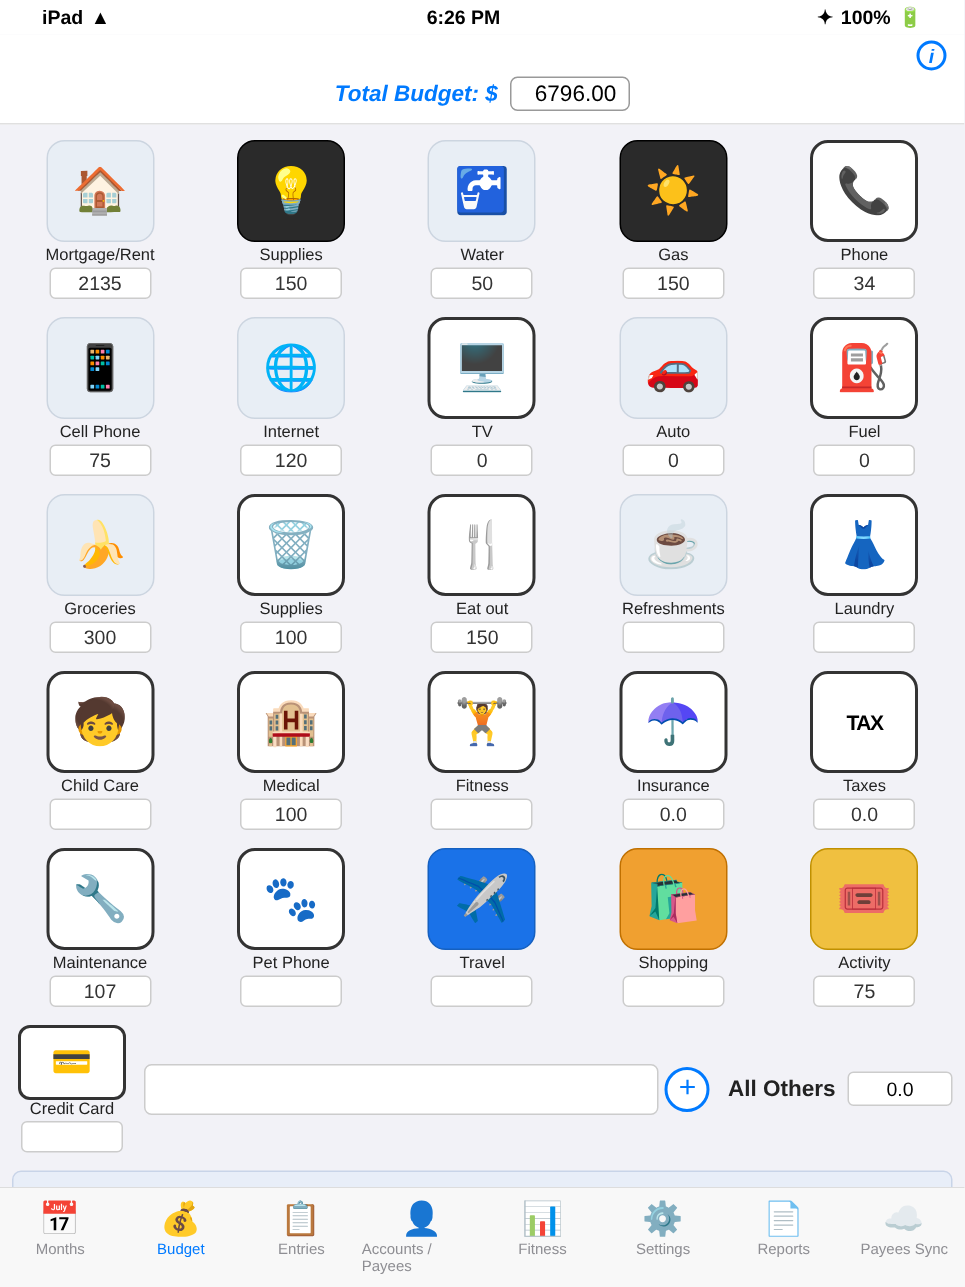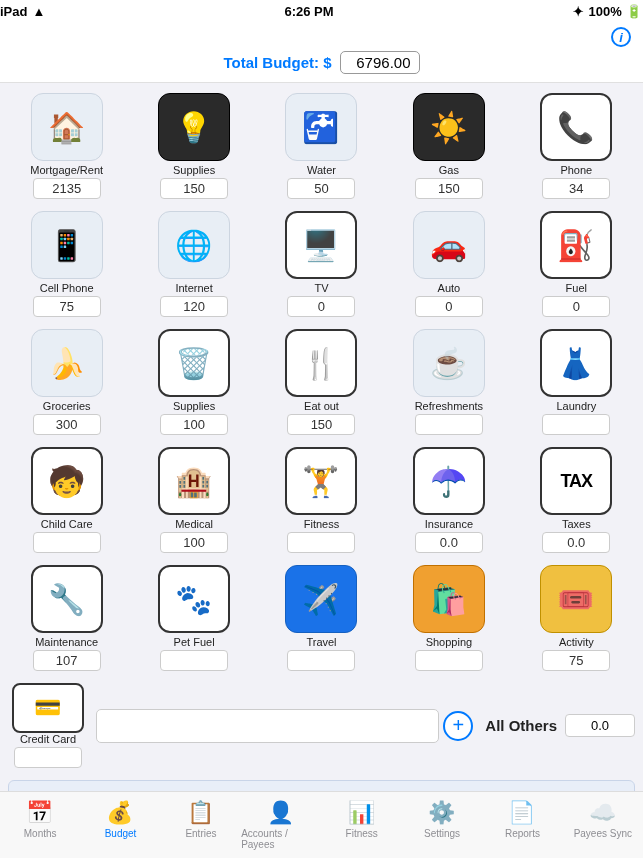--- a/index.html
+++ b/index.html
@@ -10,21 +10,21 @@
       min-height: 858px;
       overflow-x: hidden;
       font-size: 13px;
     }
 
     
     .status-bar {
       display: flex;
       justify-content: space-between;
       align-items: center;
-      padding: 4px 0;
+      padding: 4px 28px;
       background: white;
       font-size: 13px;
       font-weight: 600;
     }
     .status-left { display: flex; align-items: center; gap: 5px; }
     .status-right { display: flex; align-items: center; gap: 5px; }
 
     
     .header {
       background: white;
@@ -41,20 +41,21 @@
       display: flex;
       align-items: center;
       justify-content: center;
       gap: 8px;
       margin-top: 4px;
     }
     .header-budget-label {
       font-weight: 700;
       color: #007aff;
       font-size: 15px;
+      font-style: italic;
     }
     .header-budget-value {
       border: 1.5px solid #999;
       border-radius: 5px;
       padding: 2px 8px;
       font-size: 15px;
       min-width: 80px;
       text-align: right;
     }
 
@@ -414,37 +415,37 @@
       </div>
       <div class="budget-item">
         <div class="icon-box light-outline">
           <span style="font-size:30px;">☂️</span>
         </div>
         <span class="item-label">Insurance</span>
         <input class="item-input" type="text" value="0.0" style="">
       </div>
       <div class="budget-item">
         <div class="icon-box light-outline">
-          <span style="font-size:18px;font-weight:800;letter-spacing:-1px;">TAX</span>
+          <span style="font-size:14px;font-weight:800;letter-spacing:-1px;">TAX</span>
         </div>
         <span class="item-label">Taxes</span>
         <input class="item-input" type="text" value="0.0" style="">
       </div>
       <div class="budget-item">
         <div class="icon-box light-outline">
           <span style="font-size:30px;">🔧</span>
         </div>
         <span class="item-label">Maintenance</span>
         <input class="item-input" type="text" value="107" style="">
       </div>
       <div class="budget-item">
         <div class="icon-box light-outline">
           <span style="font-size:30px;">🐾</span>
         </div>
-        <span class="item-label">Pet Fuel</span>
+        <span class="item-label">Pet Phone</span>
         <input class="item-input" type="text" style="">
       </div>
       <div class="budget-item">
         <div class="icon-box photo-travel">
           <span style="font-size:30px;">✈️</span>
         </div>
         <span class="item-label">Travel</span>
         <input class="item-input" type="text" style="">
       </div>
       <div class="budget-item">

